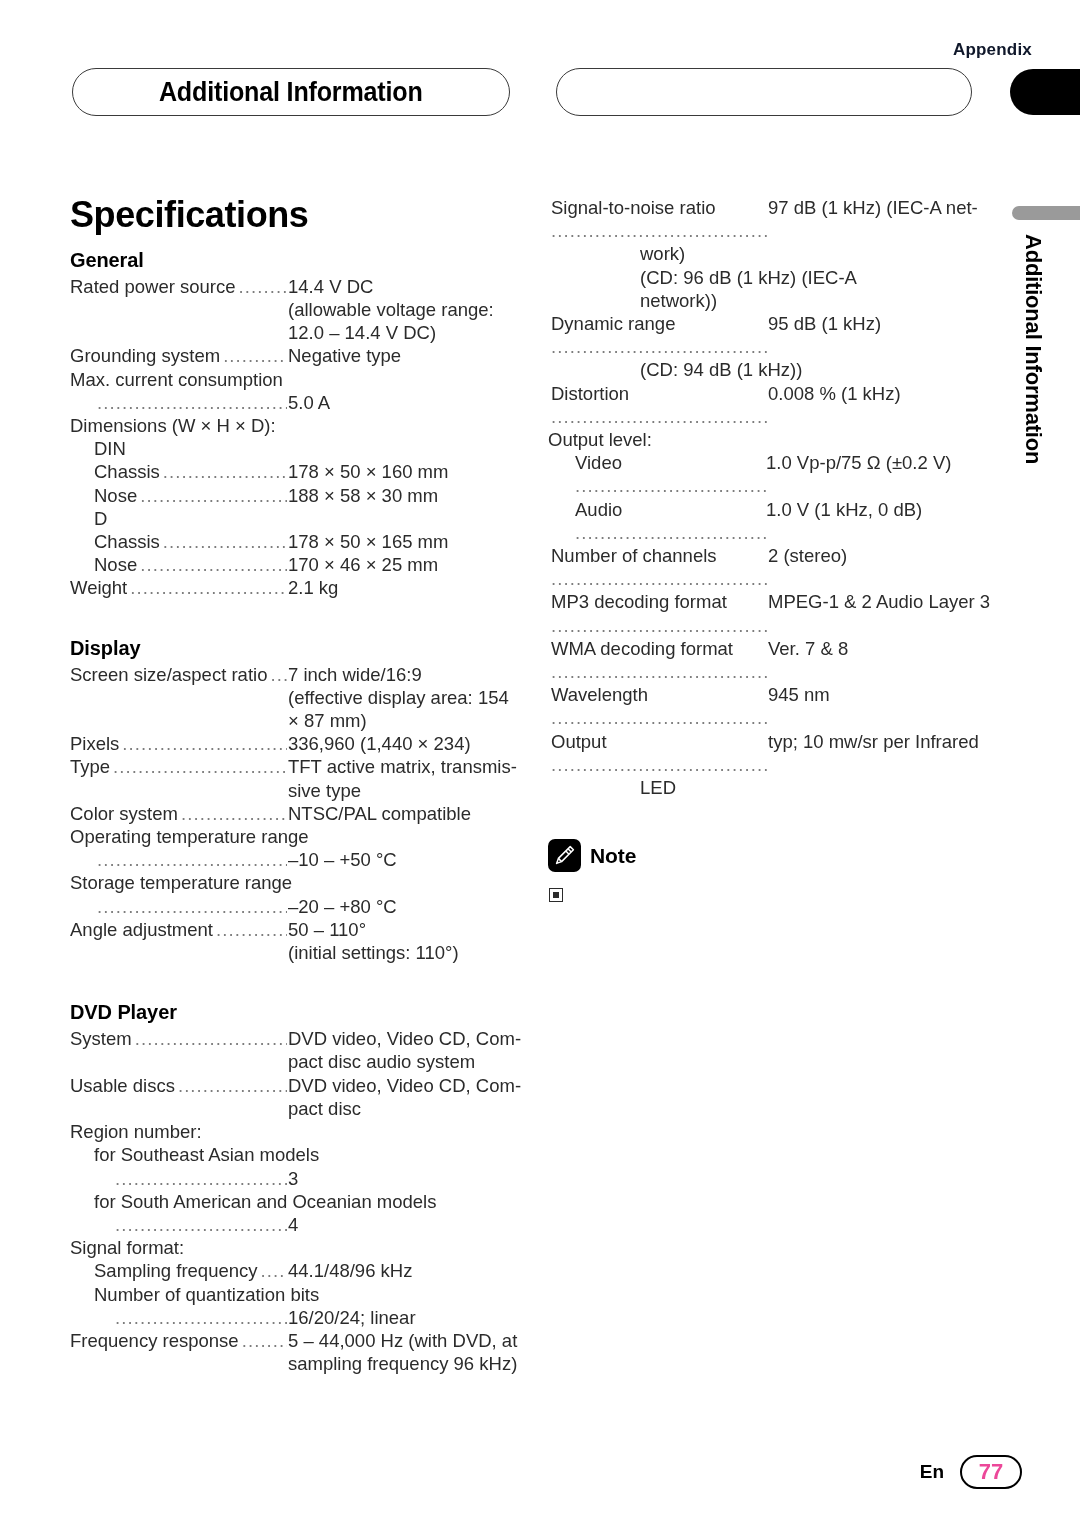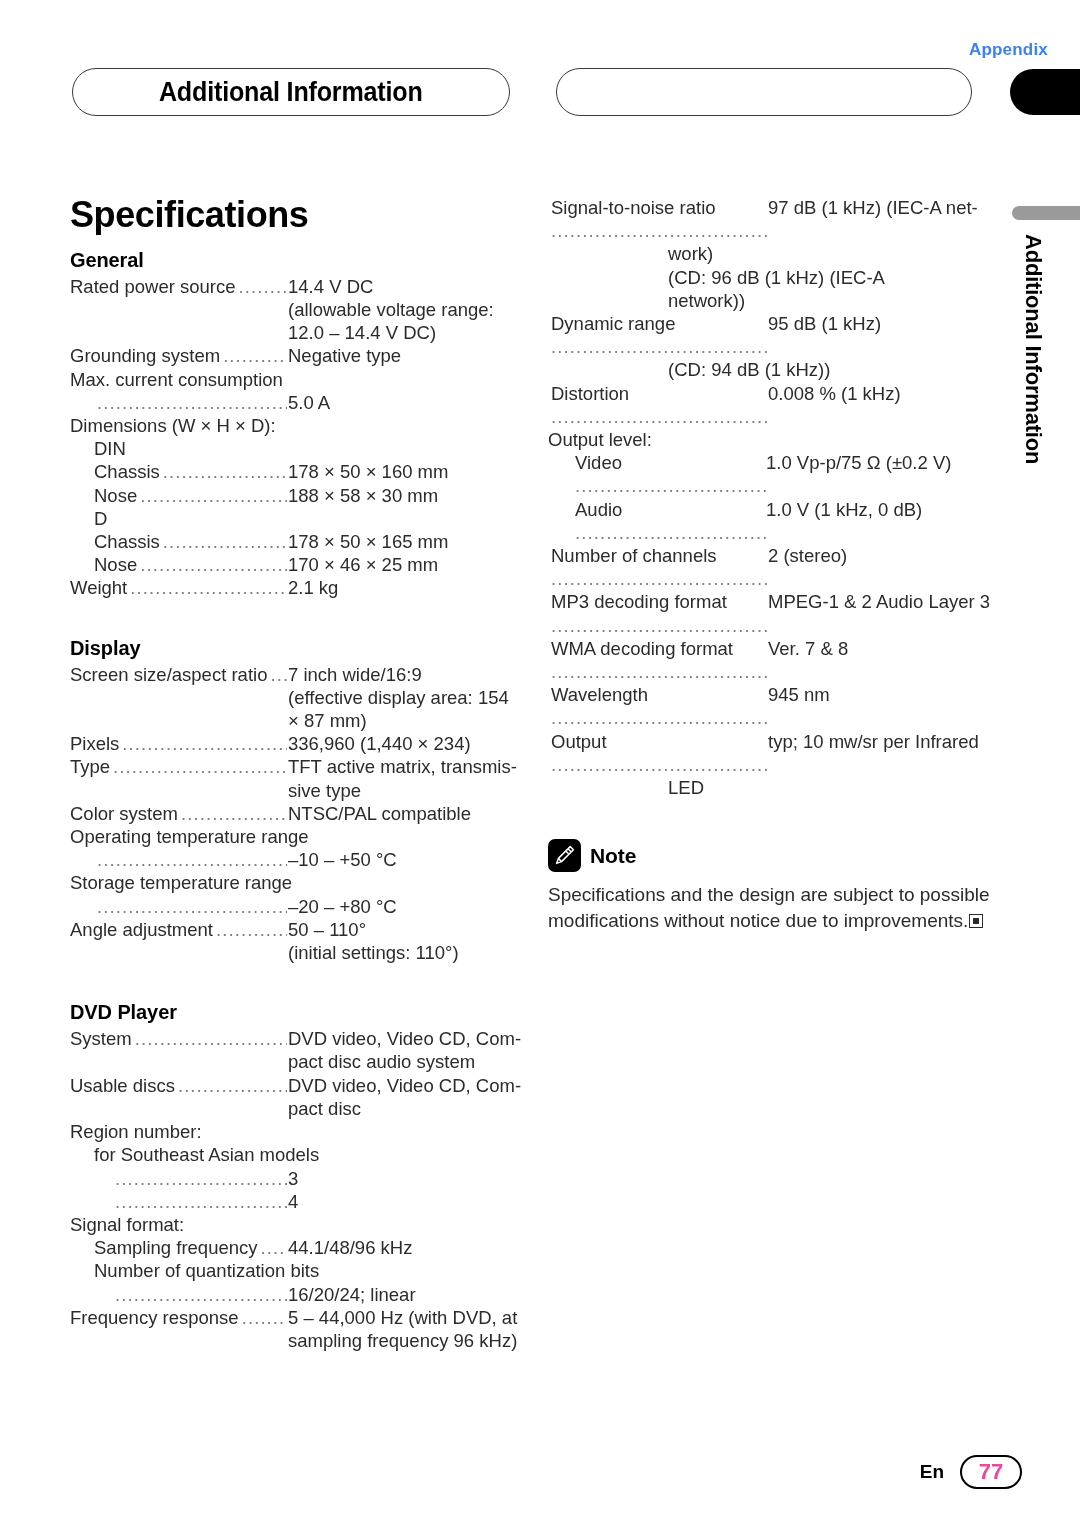--- a/index.html
+++ b/index.html
@@ -11,25 +11,25 @@
     font-family: "Liberation Sans", sans-serif;
     color: #221f1f;
     position: relative;
     overflow: hidden;
   }
 
   
   .appendix-label {
     position: absolute;
     top: 40px;
-    right: 32px;
+    right: 48px;
     font-size: 17px;
     font-weight: bold;
     letter-spacing: 0.2px;
-    color: #3b82f6;
+    color: #0f172a;
   }
   .header-row {
     position: absolute;
     top: 68px;
     left: 72px;
     right: 0;
     height: 48px;
   }
   .pill {
     position: absolute;
@@ -159,21 +159,21 @@
     display: flex;
     align-items: baseline;
     overflow: hidden;
     white-space: nowrap;
   }
   .lw-l { width: 218px; }   
   .lw-r { width: 220px; flex-direction: column; }   
 
   
   .cont-l { margin-left: 218px; }
-  .cont-r { margin-left: 120px; }
+  .cont-r { margin-left: 92px; }
   .cont {
     font-size: 18.5px;
     line-height: 23.2px;
     color: #2b2b2b;
   }
 
   
   .line {
     font-size: 18.5px;
     line-height: 23.2px;
@@ -425,20 +425,21 @@
       <div class="cont cont-l">pact disc</div>
       <div class="line">Region number:</div>
       <div class="line ind1">for Southeast Asian models</div>
       <div class="row aligned ind2 lw-adj">
         <div class="lead-wrap lw-l">
           <span class="label"></span>
           <span class="leader">..................................................................................................</span>
         </div>
         <span class="value">3</span>
       </div>
+      <div class="line ind1">for South American and Oceanian models</div>
       <div class="row aligned ind2 lw-adj">
         <div class="lead-wrap lw-l">
           <span class="label"></span>
           <span class="leader">..................................................................................................</span>
         </div>
         <span class="value">4</span>
       </div>
       <div class="line">Signal format:</div>
       <div class="row aligned ind1 lw-adj">
         <div class="lead-wrap lw-l">
@@ -559,21 +560,21 @@
             <path d="M17.2 2.6 L20.4 5.8 L8.6 17.6 L3.6 19.4 L5.4 14.4 Z"></path>
             <path d="M5.4 14.4 L8.6 17.6"></path>
             <path d="M15.0 4.8 L18.2 8.0"></path>
             <path d="M12.8 7.0 L16.0 10.2"></path>
           </g>
         </svg>
       </div>
       <div class="note-title">Note</div>
     </div>
     <div class="note-body">
-      <span>Specifications and the design are subject to possible modifications without notice due to improvements.</span><span class="endmark"></span>
+      <span class="endmark"></span>
     </div>
   </div>
 
 </div>
 
 <div class="footer">
   <div class="footer-lang">En</div>
   <div class="footer-page">77</div>
 </div>
 

